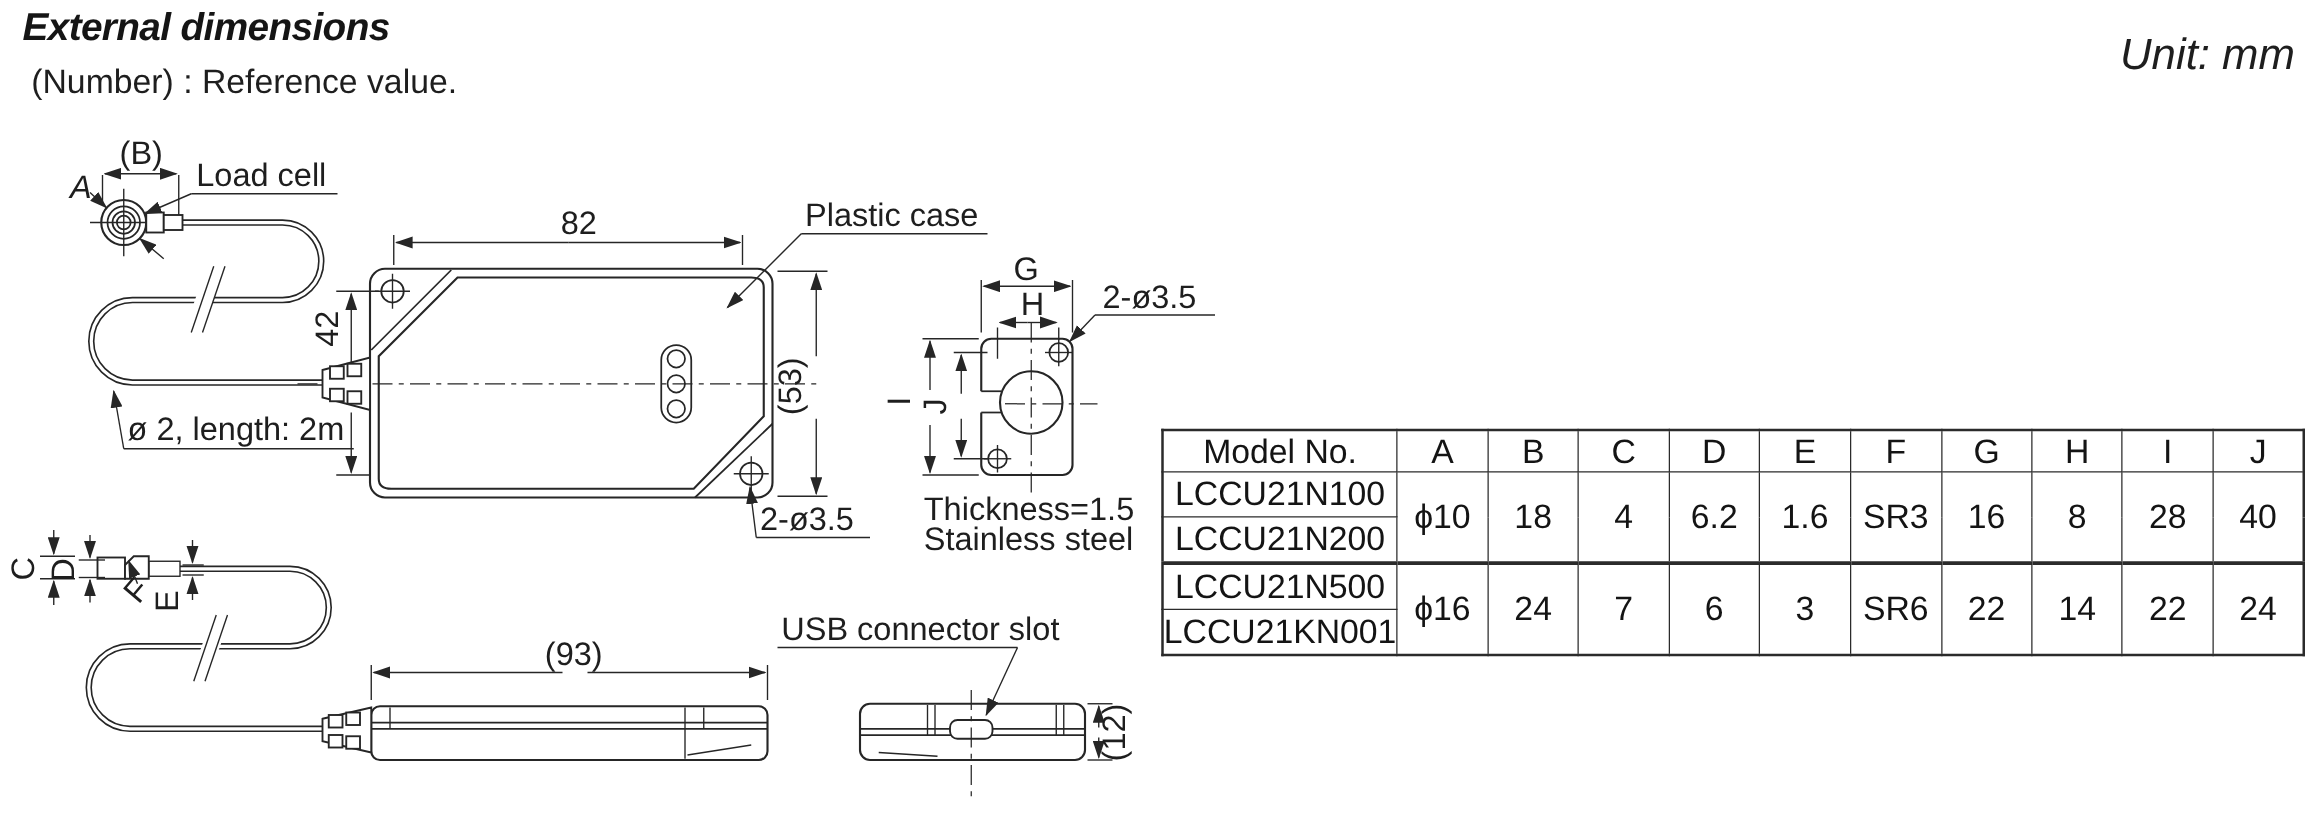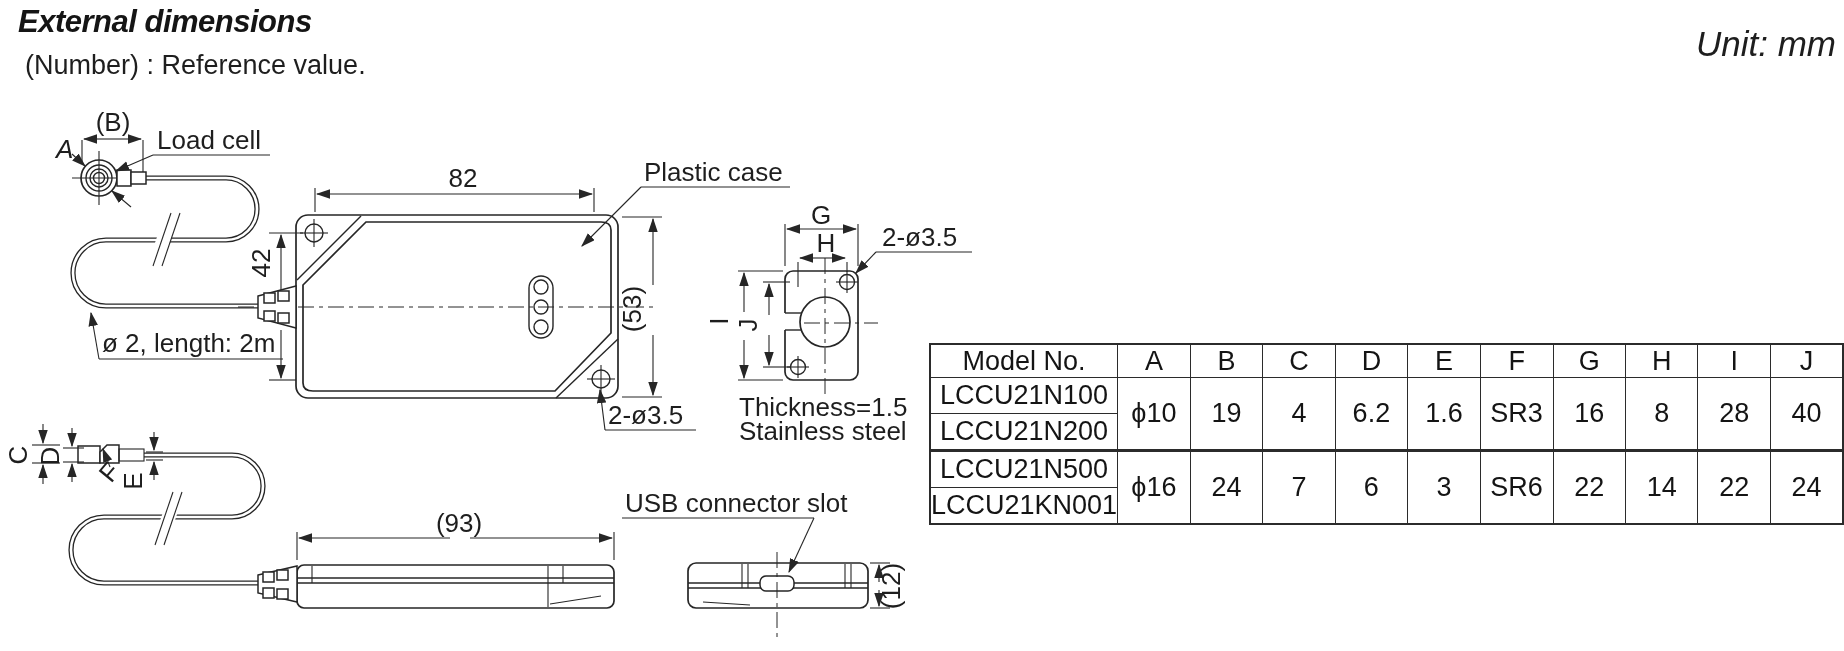--- a/index.html
+++ b/index.html
@@ -304,21 +304,21 @@
     <th>E</th>
     <th>F</th>
     <th>G</th>
     <th>H</th>
     <th>I</th>
     <th>J</th>
   </tr>
   <tr>
     <td>LCCU21N100</td>
     <td rowspan="2">ϕ10</td>
-    <td rowspan="2">19</td>
+    <td rowspan="2">18</td>
     <td rowspan="2">4</td>
     <td rowspan="2">6.2</td>
     <td rowspan="2">1.6</td>
     <td rowspan="2">SR3</td>
     <td rowspan="2">16</td>
     <td rowspan="2">8</td>
     <td rowspan="2">28</td>
     <td rowspan="2">40</td>
   </tr>
   <tr>

